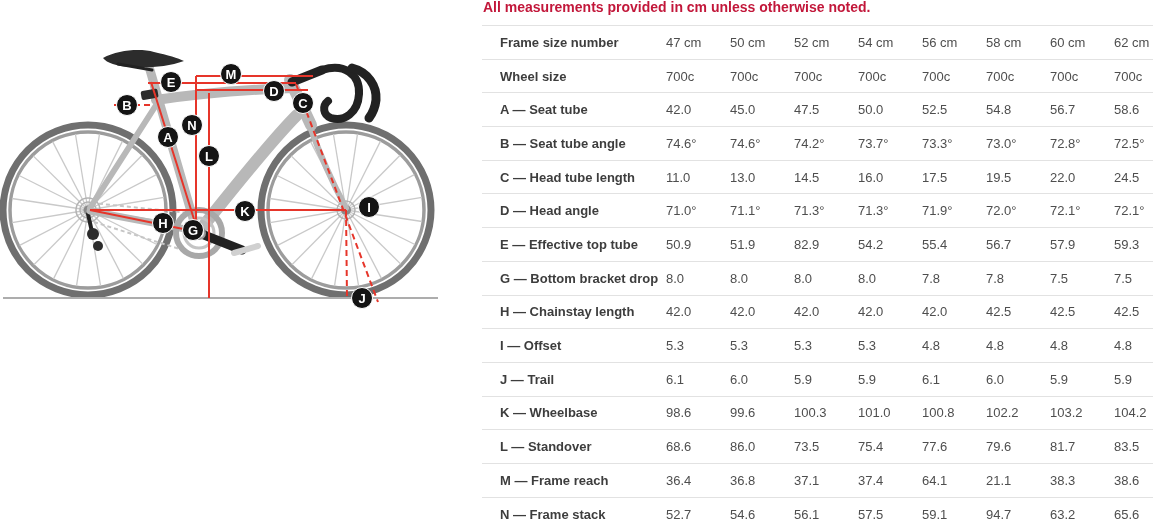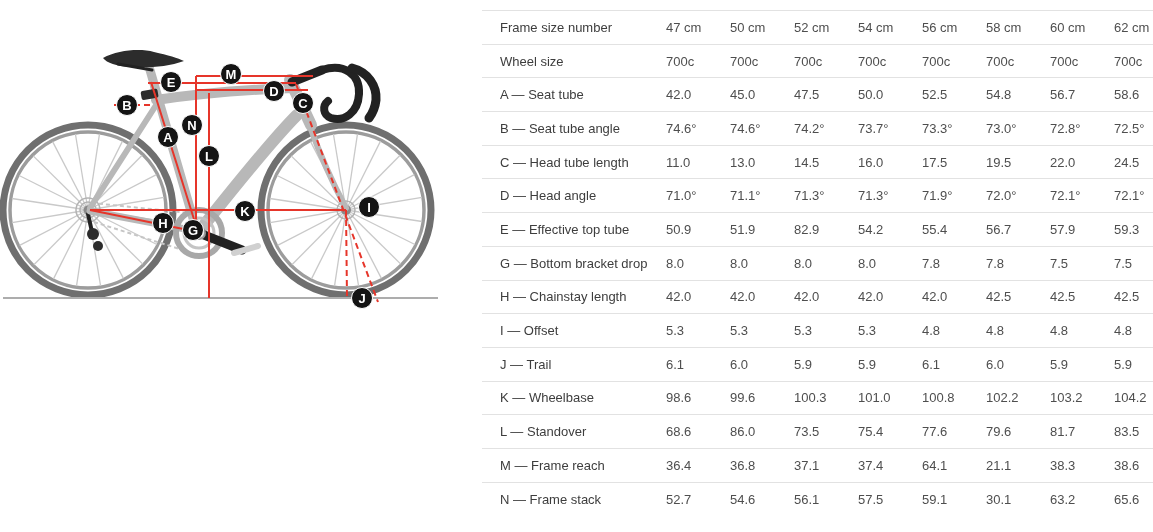--- a/index.html
+++ b/index.html
@@ -9,21 +9,21 @@
     --label-text:#3d3d3d; --value-text:#4e4e4e;
   }
   *{margin:0;padding:0;box-sizing:border-box;}
   body{background:#ffffff;font-family:"Liberation Sans",sans-serif;}
   #app{position:relative;width:1153px;height:532px;background:#fff;overflow:hidden;}
   #diagram{position:absolute;left:0;top:0;width:482px;height:532px;}
   #table-panel{position:absolute;left:482px;top:0;width:671px;height:532px;overflow:hidden;}
   .note{color:var(--note-red);font-size:14px;font-weight:bold;line-height:15px;padding:0 0 0 1px;height:15px;white-space:nowrap;}
   table{border-collapse:collapse;table-layout:fixed;width:696px;margin-top:10px;}
   td{height:33.7px;border-top:1px solid var(--border-gray);font-size:13px;vertical-align:middle;white-space:nowrap;overflow:hidden;}
-  td.lbl{width:184px;padding-left:18px;font-weight:normal;color:var(--label-text);}
+  td.lbl{width:184px;padding-left:18px;font-weight:bold;color:var(--label-text);}
   td.val{width:64px;color:var(--value-text);}
   
   .ground{stroke:var(--ground-gray);stroke-width:2;}
   .tire{stroke:var(--wheel-dark);stroke-width:7;fill:none;}
   .rim{stroke:var(--rim-gray);stroke-width:3.5;fill:none;}
   .spokes line{stroke:var(--spoke-gray);stroke-width:1.3;}
   .cassette{stroke:#b3b3b3;stroke-width:1.5;fill:none;}
   .hub{fill:#8a8a8a;}
   .frame{stroke:var(--frame-gray);fill:none;stroke-linecap:round;}
   .dark{stroke:#222222;fill:none;stroke-linecap:round;}
@@ -208,20 +208,21 @@
           </g>
           <g>
             <circle cx="192" cy="125" r="10.5" class="badge"></circle>
             <text x="192" y="125.5" class="badge-letter">N</text>
           </g>
         </g>
     </svg>
   </div>
 
   <div id="table-panel">
+    <div class="note">All measurements provided in cm unless otherwise noted.</div>
     <table>
       <tbody>
           <tr>
             <td class="lbl">Frame size number</td>
             <td class="val">47 cm</td>
             <td class="val">50 cm</td>
             <td class="val">52 cm</td>
             <td class="val">54 cm</td>
             <td class="val">56 cm</td>
             <td class="val">58 cm</td>
@@ -371,21 +372,21 @@
             <td class="val">38.3</td>
             <td class="val">38.6</td>
           </tr>
           <tr>
             <td class="lbl">N — Frame stack</td>
             <td class="val">52.7</td>
             <td class="val">54.6</td>
             <td class="val">56.1</td>
             <td class="val">57.5</td>
             <td class="val">59.1</td>
-            <td class="val">30.1</td>
+            <td class="val">94.7</td>
             <td class="val">63.2</td>
             <td class="val">65.6</td>
           </tr>
         </tbody>
     </table>
   </div>
 
 </div>
 
 </body></html>

